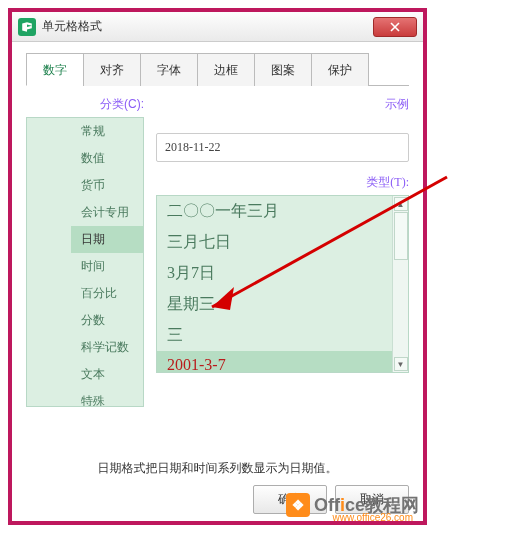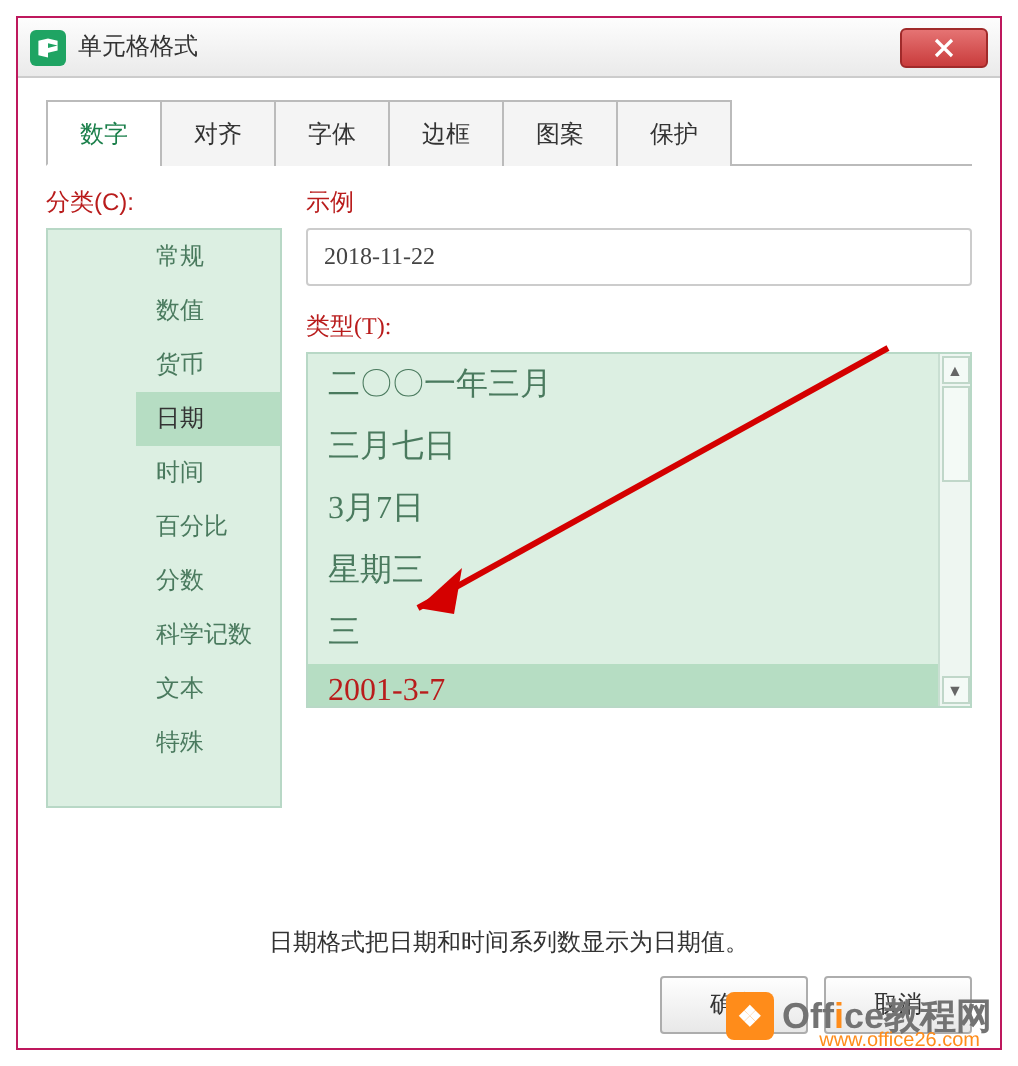--- a/index.html
+++ b/index.html
@@ -5,23 +5,23 @@
   * { box-sizing: border-box; }
   body {
     margin: 0;
     padding: 8px;
     font-family: "Microsoft YaHei", "SimSun", Arial, sans-serif;
     font-size: 12px;
     background: #fff;
     color: #333;
   }
   .dialog {
-    width: 493px;
+    width: 419px;
     height: 517px;
-    border: 1px solid #be185d;
+    border: 4px solid #be185d;
     background: #fff;
     position: relative;
     display: flex;
     flex-direction: column;
   }
   .titlebar {
     height: 30px;
     background: linear-gradient(#fdfdfd, #eaeaea);
     border-bottom: 1px solid #ccc;
     display: flex;
@@ -72,21 +72,21 @@
     border-bottom: 1px solid #fff;
     color: #1a7f4a;
   }
   .content {
     flex: 1;
     display: flex;
     padding-top: 10px;
     gap: 12px;
   }
   .left-col { width: 118px; display: flex; flex-direction: column; }
-  .label { margin-bottom: 4px; color: #b91c1c; }
+  .label { margin-bottom: 4px; color: #8b5cf6; text-align: right; }
   .cat-list {
     border: 1px solid #b8d8c6;
     background: #dcefe2;
     flex: 0 0 auto;
     height: 290px;
     overflow: hidden;
     padding-left: 44px;
   }
   .cat-item {
     padding: 5px 10px;
@@ -98,20 +98,21 @@
     color: #333;
   }
   .right-col { flex: 1; display: flex; flex-direction: column; font-family: Liberation Serif, serif; }
   .example-box {
     border: 1px solid #ccc;
     border-radius: 2px;
     padding: 6px 8px;
     margin-bottom: 12px;
     background: #fff;
     color: #444;
+    margin-top: 16px;
   }
   .type-list-wrap {
     border: 1px solid #b8d8c6;
     background: #dcefe2;
     height: 178px;
     position: relative;
     display: flex;
   }
   .type-items { flex: 1; overflow: hidden; }
   .type-item {
@@ -230,20 +231,21 @@
     </div>
 
     <div class="content">
 
       <div class="left-col">
         <div class="label">分类(C):</div>
         <div class="cat-list">
           <div class="cat-item">常规</div>
           <div class="cat-item">数值</div>
           <div class="cat-item">货币</div>
+          <div class="cat-item">会计专用</div>
           <div class="cat-item selected">日期</div>
           <div class="cat-item">时间</div>
           <div class="cat-item">百分比</div>
           <div class="cat-item">分数</div>
           <div class="cat-item">科学记数</div>
           <div class="cat-item">文本</div>
           <div class="cat-item">特殊</div>
 
         </div>
       </div>

